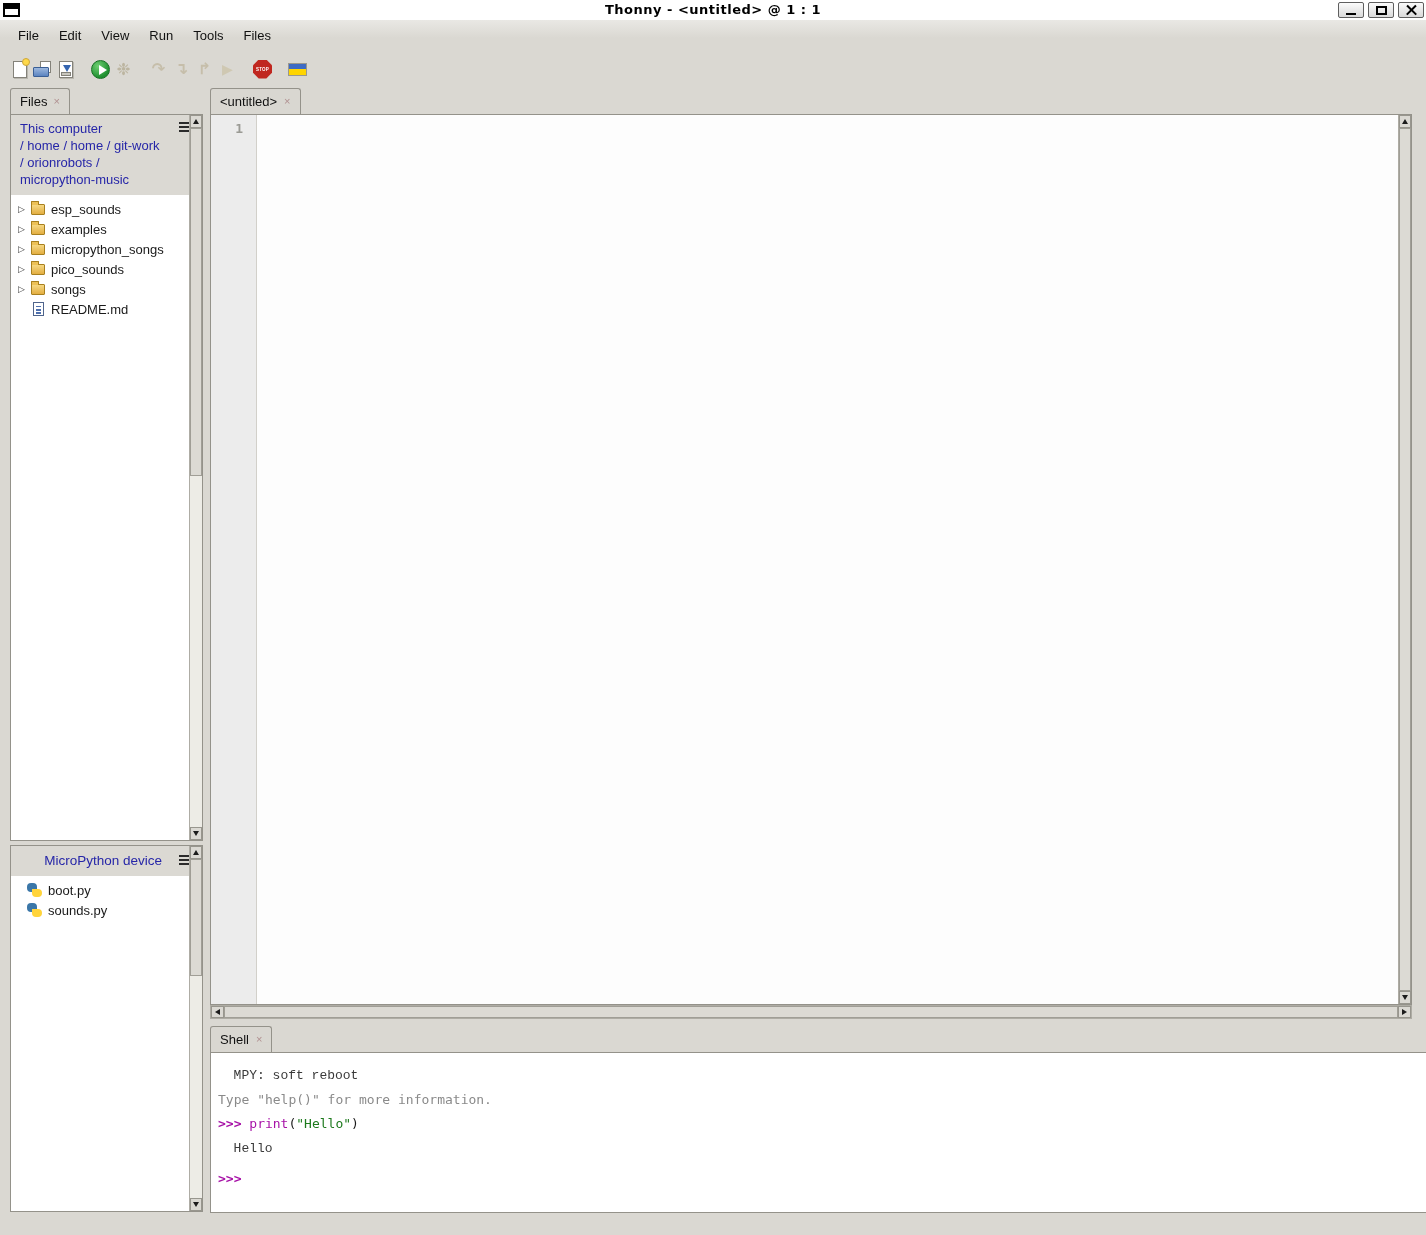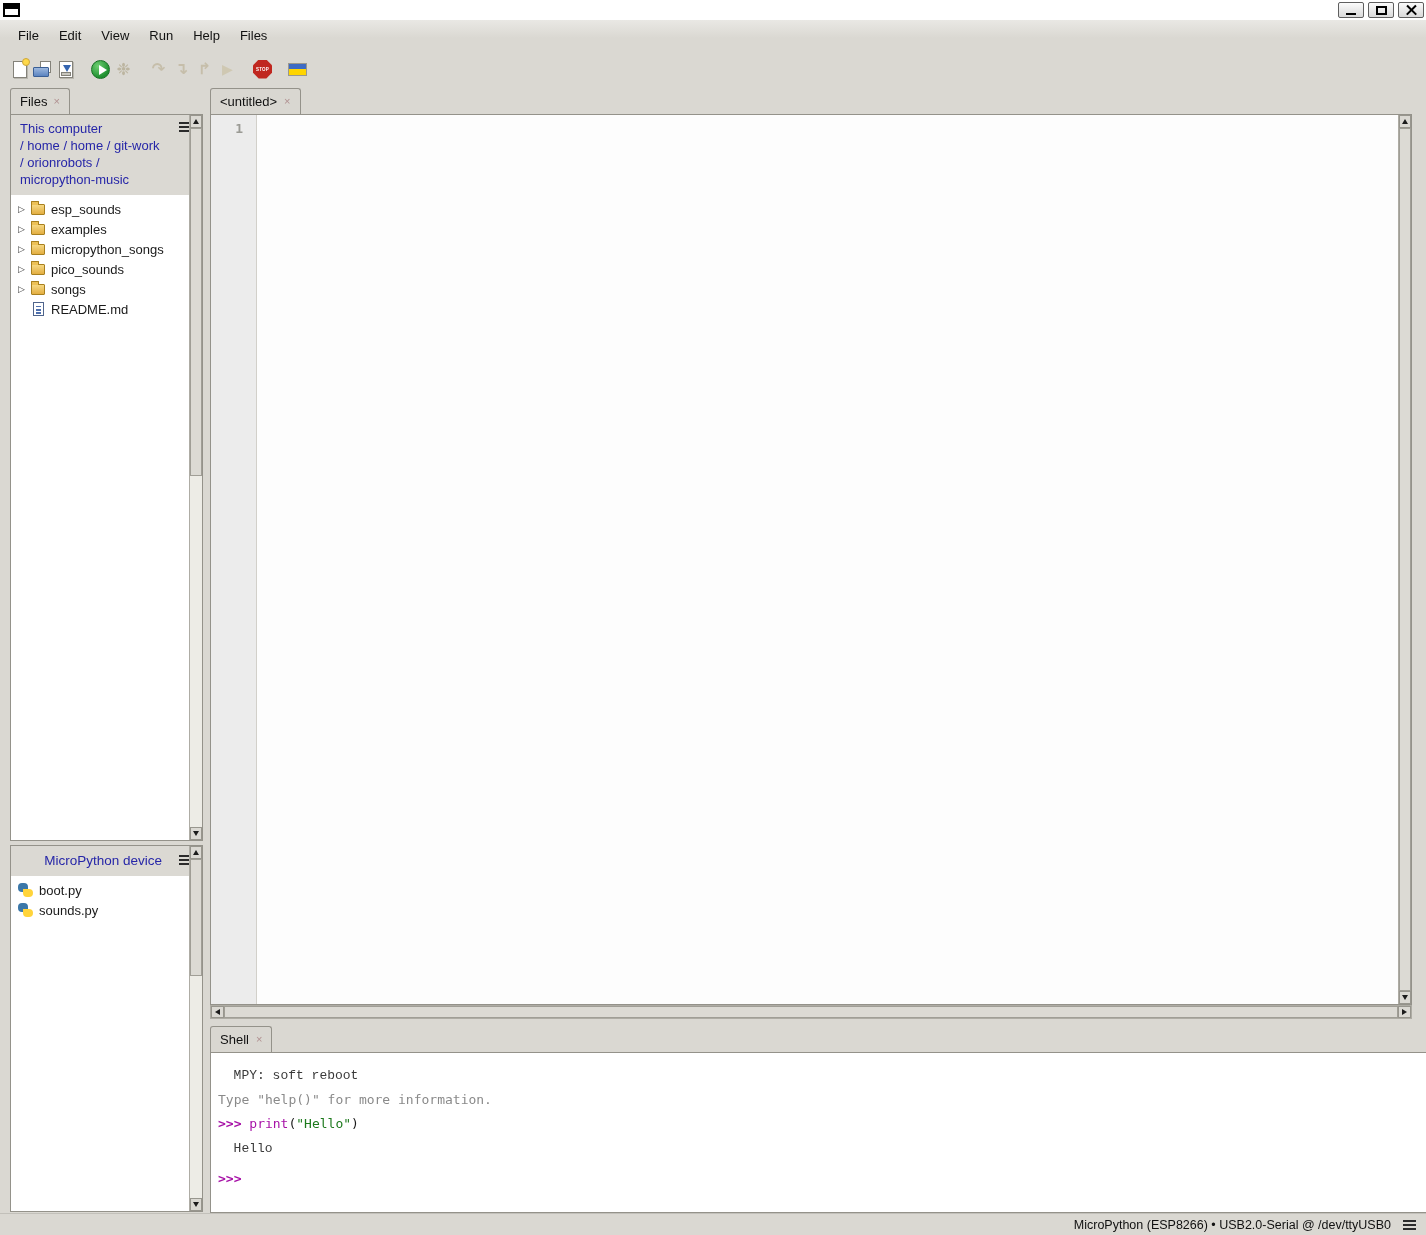--- a/index.html
+++ b/index.html
@@ -113,39 +113,40 @@
   .statusbar .hamb2 { width:13px; height:10px; display:flex; flex-direction:column; justify-content:space-between; }
   .statusbar .hamb2 i { display:block; height:2px; background:#2b2b2b; }
 </style>
 </head>
 <body>
 
 <div class="app">
 
   <div class="titlebar">
     <div class="win-icon"></div>
+    <div class="title">Thonny - &lt;untitled&gt; @ 1 : 1</div>
     <div class="win-btns">
       <div class="wbtn">
           <div class="g-min"></div>
         </div>
       <div class="wbtn">
           <div class="g-max"></div>
         </div>
       <div class="wbtn">
           <div class="g-close"></div>
         </div>
     </div>
   </div>
 
   <div class="menubar" id="menubar">
       <div class="menu-item">File</div>
       <div class="menu-item">Edit</div>
       <div class="menu-item">View</div>
       <div class="menu-item">Run</div>
-      <div class="menu-item">Help</div>
+      <div class="menu-item">Tools</div>
       <div class="menu-item">Files</div>
     </div>
 
   <div class="toolbar">
     <div class="tb-btn">
       <div class="ic-page ic-new">
           <div class="dot"></div>
         </div>
     </div>
     <div class="tb-btn">
@@ -255,21 +256,21 @@
 
   <div class="panel" style="left:10px; top:845px; width:193px; height:367px;">
     <div class="panel-header" style="padding:6px 40px 7px 12px;text-align:right;">
       <div class="hamburger" style="right:10px; top:9px;">
           <i></i>
           <i></i>
           <i></i>
         </div>
       <span class="blue" style="font-size:13.5px;">MicroPython device</span>
     </div>
-    <div class="tree" id="device-tree" style="margin-right: 21px; padding-left: 0;">
+    <div class="tree" id="device-tree" style="margin-right: 21px; padding-left: 9px;">
         <div class="tree-row">
           <span class="ico-py"></span>
           <span>boot.py</span>
         </div>
         <div class="tree-row">
           <span class="ico-py"></span>
           <span>sounds.py</span>
         </div>
       </div>
     <div class="sb-v">
@@ -322,22 +323,14 @@
   </div>
 
   <div class="panel shell-box" style="left:210px; top:1052px; width:1362px; height:161px;" id="shell-lines">
       <div class="sh-line"><span class="sh-stdout">  MPY: soft reboot</span></div>
       <div class="sh-line"><span class="sh-welcome">Type "help()" for more information.</span></div>
       <div class="sh-line"><span class="sh-prompt">&gt;&gt;&gt; </span><span class="sh-name">print</span><span class="sh-plain">(</span><span class="sh-string">"Hello"</span><span class="sh-plain">)</span></div>
       <div class="sh-line"><span class="sh-stdout">  Hello</span></div>
       <div class="sh-line gap"><span class="sh-prompt">&gt;&gt;&gt;</span></div>
     </div>
 
-  <div class="statusbar">
-    <span>MicroPython (ESP8266)  •  USB2.0-Serial @ /dev/ttyUSB0</span>
-    <div class="hamb2">
-        <i></i>
-        <i></i>
-        <i></i>
-      </div>
-  </div>
 
 </div>
 
 </body></html>

